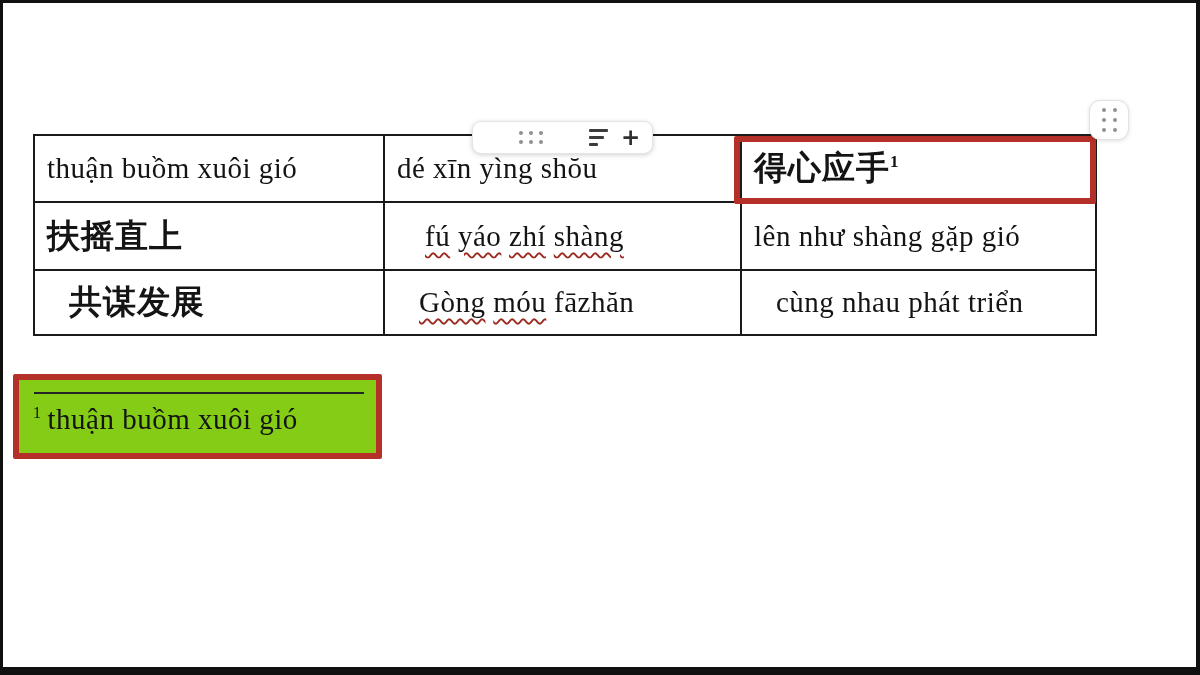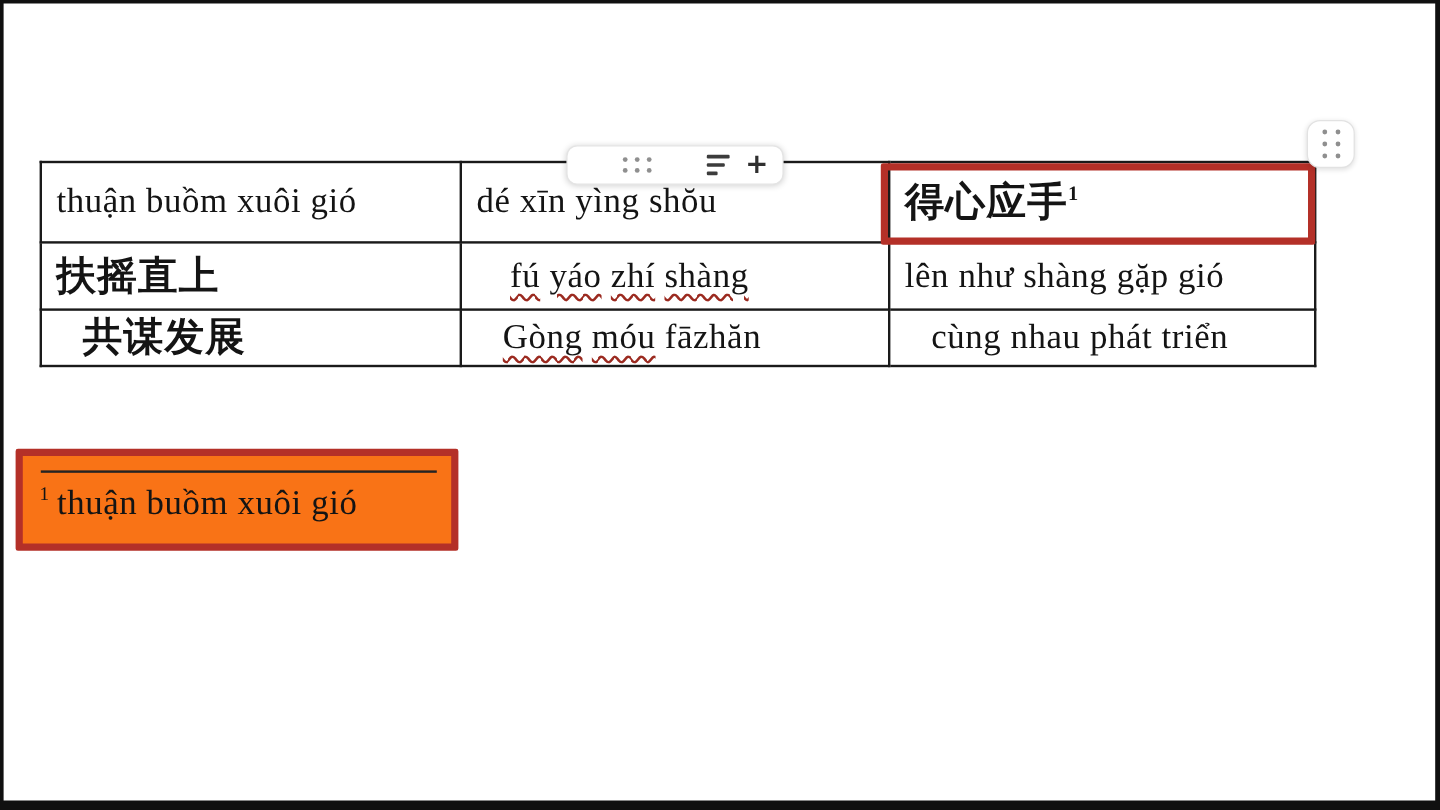--- a/index.html
+++ b/index.html
@@ -24,22 +24,22 @@
     table-layout: fixed;
   }
   table.vocab td {
     border: 2px solid #1a1a1a;
     padding: 0 10px 0 12px;
     vertical-align: middle;
     white-space: nowrap;
     background: #ffffff;
   }
   table.vocab tr:nth-child(1) td { height: 67px; }
-  table.vocab tr:nth-child(2) td { height: 56px; }
-  table.vocab tr:nth-child(3) td { height: 47px; padding-left: 34px; }
+  table.vocab tr:nth-child(2) td { height: 68px; }
+  table.vocab tr:nth-child(3) td { height: 65px; padding-left: 34px; }
   td.latin { font-size: 29px; letter-spacing: 0.5px; }
   td.zh    { font-size: 33px; letter-spacing: 1px; font-weight: bold; }
   td sup   { font-size: 17px; letter-spacing: 0; vertical-align: super; line-height: 0; }
 
   .sq {
     text-decoration-line: underline;
     text-decoration-style: wavy;
     text-decoration-thickness: 2px;
     text-underline-offset: 6px;
   }
@@ -55,21 +55,21 @@
     pointer-events: none;
     z-index: 3;
   }
   .footnote-box {
     position: absolute;
     left: 10px; top: 371px;
     width: 369px; height: 85px;
     border-style: solid;
     border-width: 6px;
     border-radius: 2px;
-    background: #f97316;
+    background: #84cc16;
     z-index: 2;
   }
   .footnote-rule {
     margin: 12px 12px 0 15px;
     height: 2px;
     background: #242424;
   }
   .footnote-line {
     margin: 9px 0 0 14px;
     font-size: 29px;

